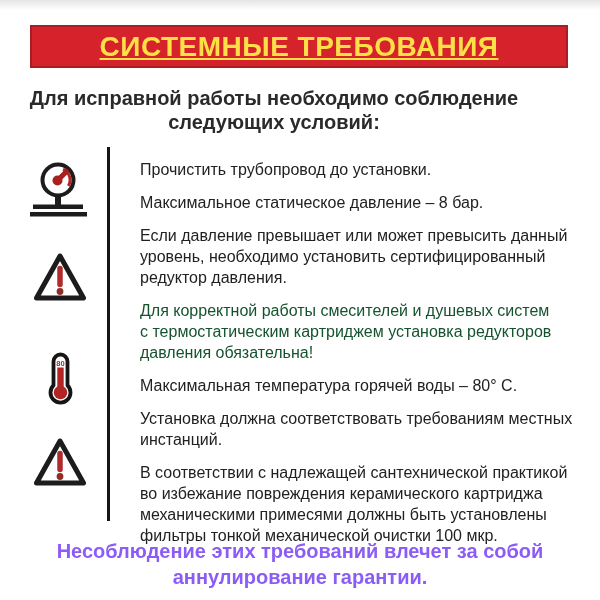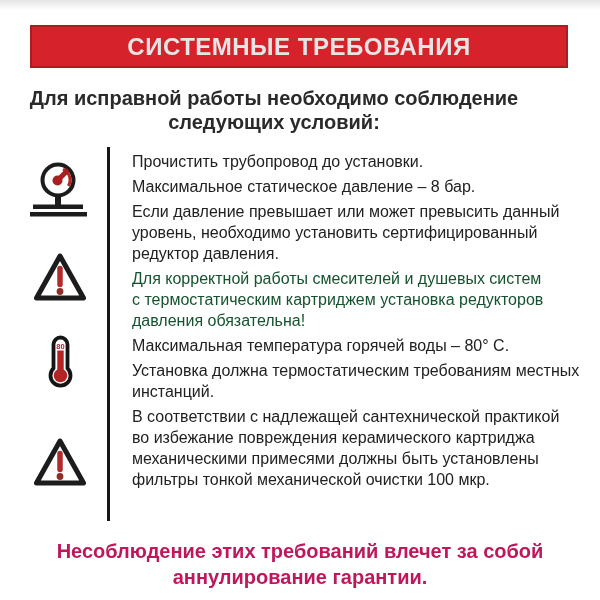--- a/index.html
+++ b/index.html
@@ -21,63 +21,64 @@
   }
   .banner {
     position: absolute; left: 30px; top: 25px;
     width: 538px; height: 43px;
     background: #d6232b;
     border: 2px solid #aa1d23;
     box-sizing: border-box;
     display: flex; align-items: center; justify-content: center;
   }
   .banner-title {
-    color: #e5e5e5;
-    font-size: 24px;
+    color: #fde047;
+    font-size: 28px;
     font-weight: bold;
     letter-spacing: 0.5px;
     white-space: nowrap;
+    text-decoration: underline;
   }
   .subtitle {
     position: absolute; left: 0; top: 86px; width: 548px;
     text-align: center;
     font-size: 20px; font-weight: bold; line-height: 24px;
     color: #2a2a2a;
     white-space: pre-line;
   }
   .divider {
     position: absolute; left: 107px; top: 147px;
     width: 3px; height: 374px;
     background: #161616;
   }
   .text-col {
     position: absolute; left: 128px; top: 147px; width: 462px;
   }
   .para {
     font-size: 16px; line-height: 21px;
     color: #212121;
     white-space: pre-line;
-    margin: 4px;
+    margin: 12px;
   }
   .para[data-emphasis="red"] { color: #14532d; }
   .icon { position: absolute; }
   .icon-gauge   { left: 30px; top: 161px; width: 58px; height: 57px; }
   .icon-tri1    { left: 32px; top: 251px; width: 56px; height: 52px; }
-  .icon-thermo  { left: 47px; top: 335px; width: 27px; height: 53px; }
+  .icon-thermo  { left: 47px; top: 352px; width: 27px; height: 53px; }
   .icon-tri2    { left: 32px; top: 436px; width: 56px; height: 52px; }
   .icon svg { display: block; width: 100%; height: 100%; }
   .thermo-label {
     font-family: "Liberation Sans", "DejaVu Sans", sans-serif;
     font-weight: bold;
   }
   .footer {
     position: absolute; left: 0; top: 538px; width: 600px;
     text-align: center;
     font-size: 20px; font-weight: bold; line-height: 26px;
-    color: #be185d;
+    color: #8b5cf6;
     white-space: pre-line;
   }
 </style>
 </head>
 <body>
 
 <div class="page">
 
   <div class="top-shade"></div>
 
@@ -130,21 +131,21 @@
   <div class="text-col">
     <div class="para" data-emphasis="normal">Прочистить трубопровод до установки.</div>
     <div class="para" data-emphasis="normal">Максимальное статическое давление – 8 бар.</div>
     <div class="para" data-emphasis="normal">Если давление превышает или может превысить данный
 уровень, необходимо установить сертифицированный
 редуктор давления.</div>
     <div class="para" data-emphasis="red">Для корректной работы смесителей и душевых систем
 с термостатическим картриджем установка редукторов
 давления обязательна!</div>
     <div class="para" data-emphasis="normal">Максимальная температура горячей воды – 80° С.</div>
-    <div class="para" data-emphasis="normal">Установка должна термостатическим требованиям местных
+    <div class="para" data-emphasis="normal">Установка должна соответствовать требованиям местных
 инстанций.</div>
     <div class="para" data-emphasis="normal">В соответствии с надлежащей сантехнической практикой
 во избежание повреждения керамического картриджа
 механическими примесями должны быть установлены
 фильтры тонкой механической очистки 100 мкр.</div>
   </div>
 
   <div class="footer">Несоблюдение этих требований влечет за собой
 аннулирование гарантии.</div>
 

